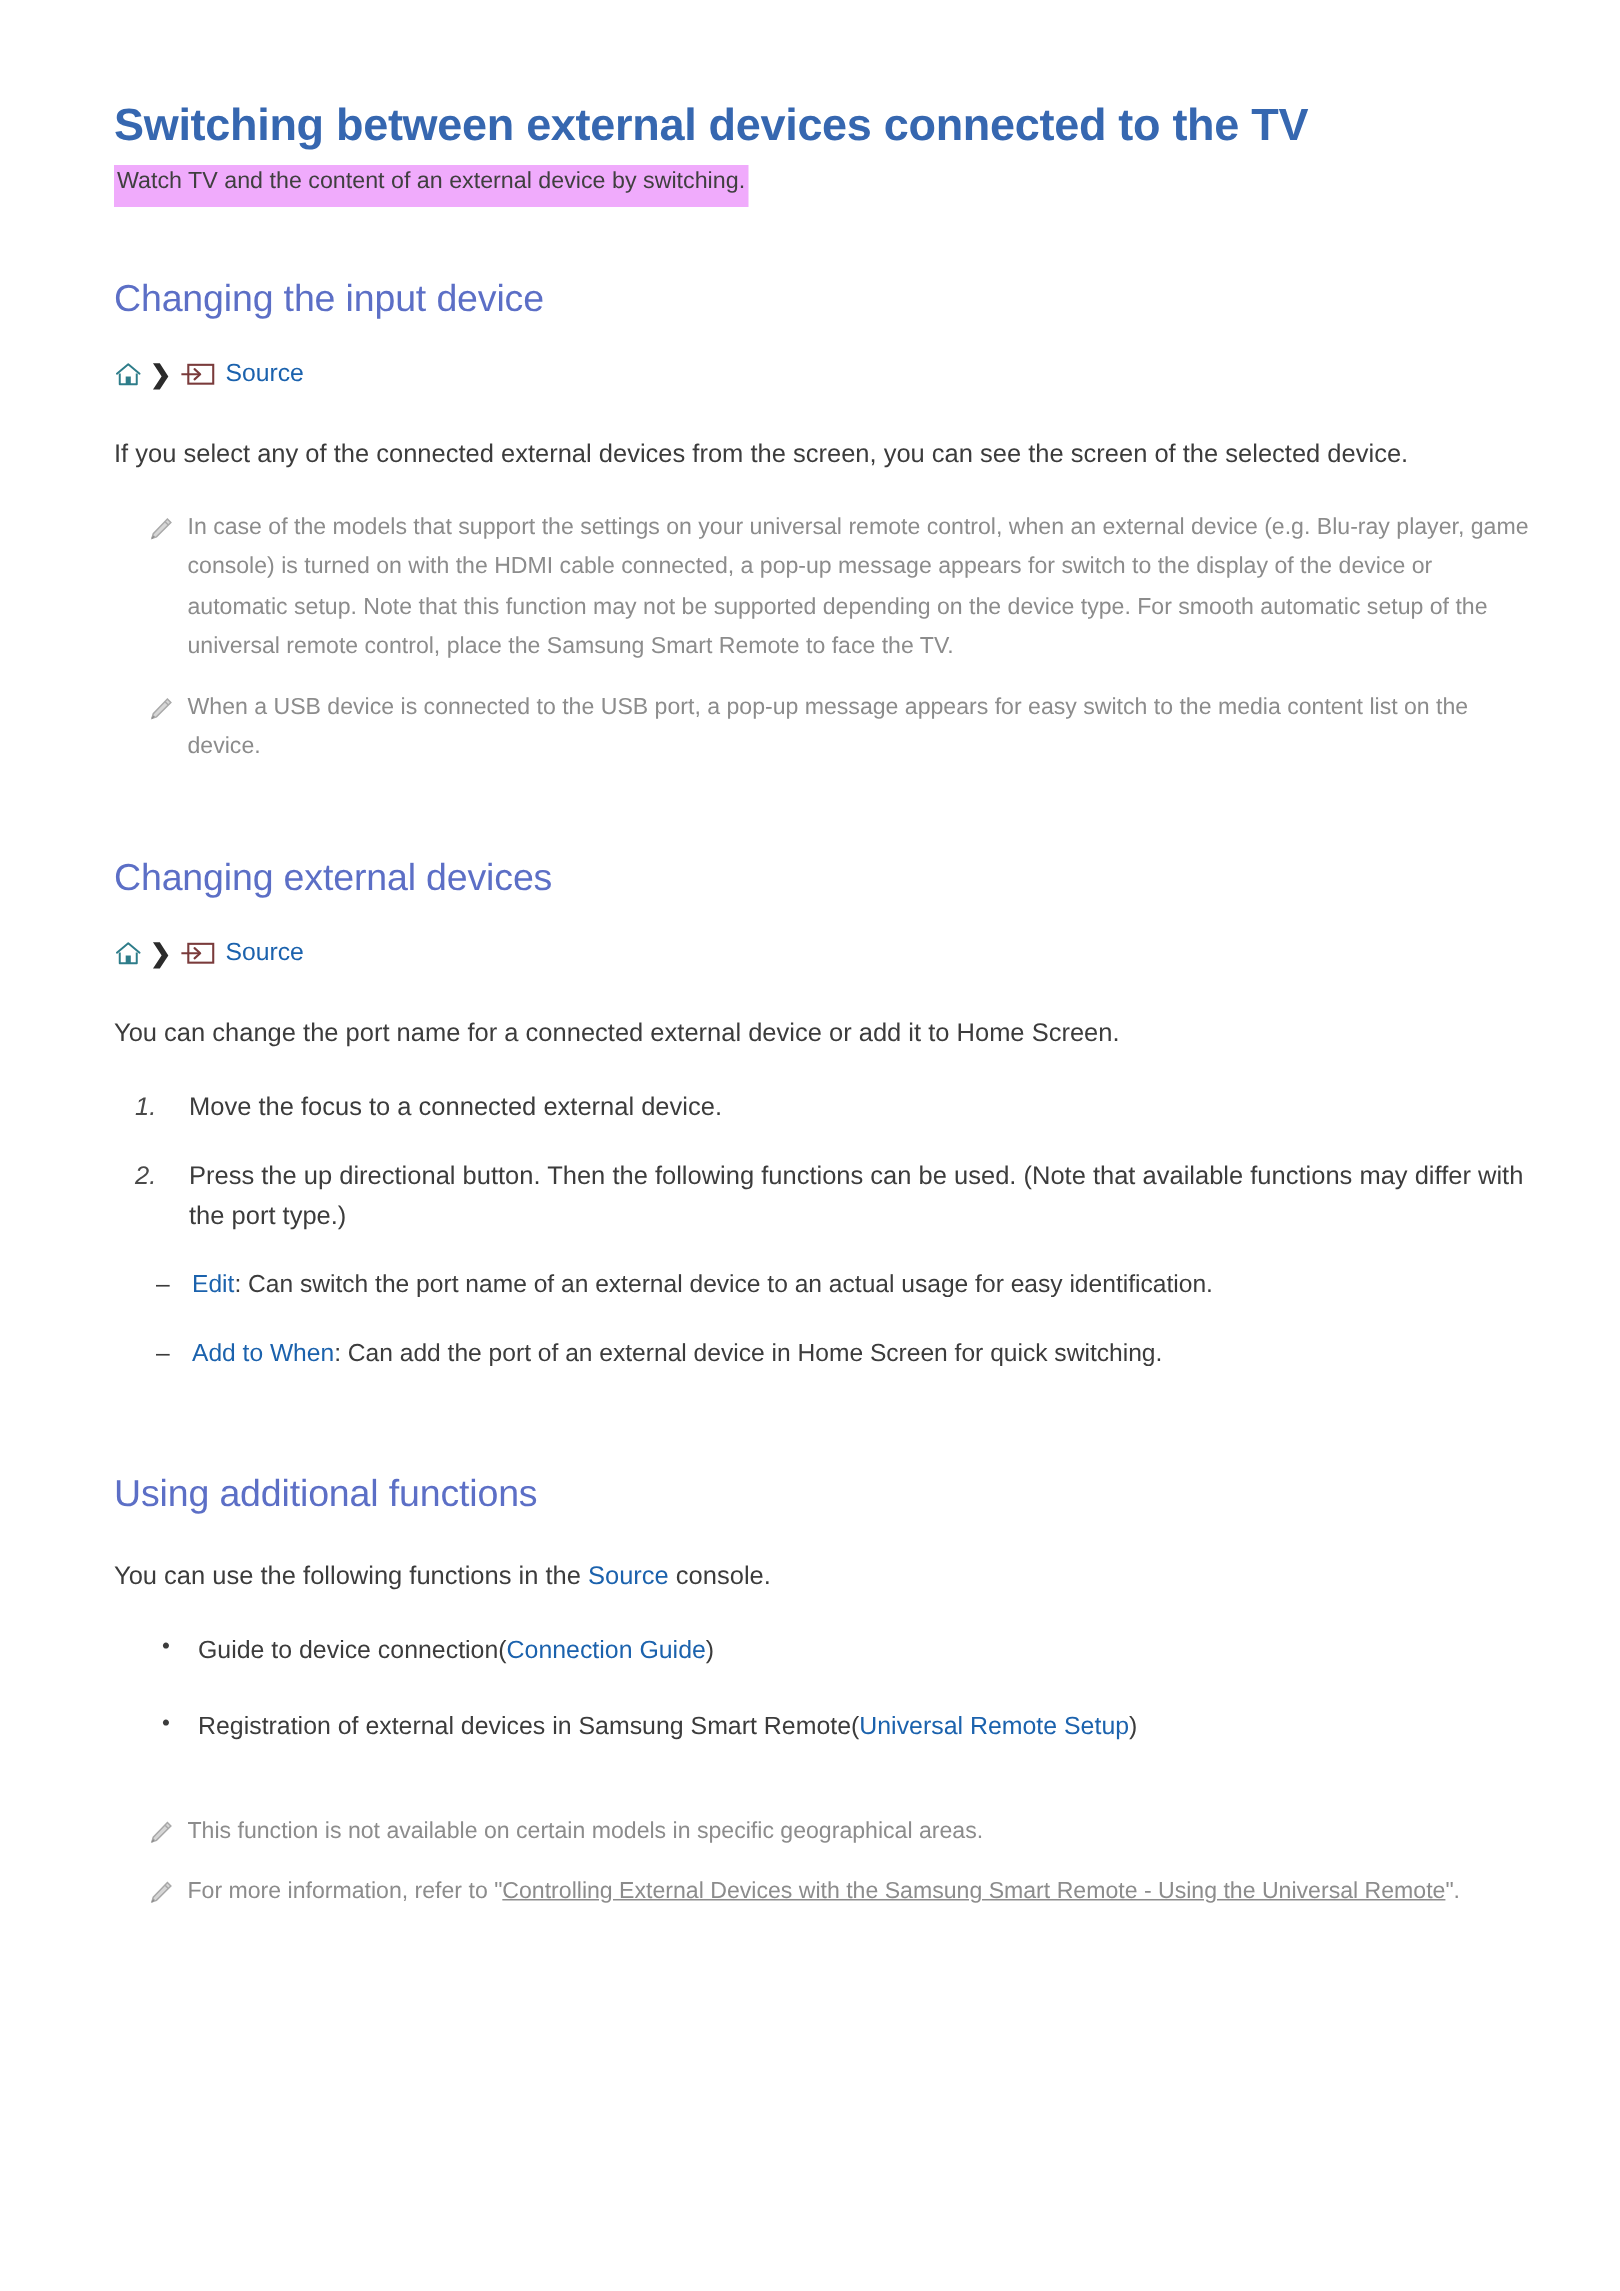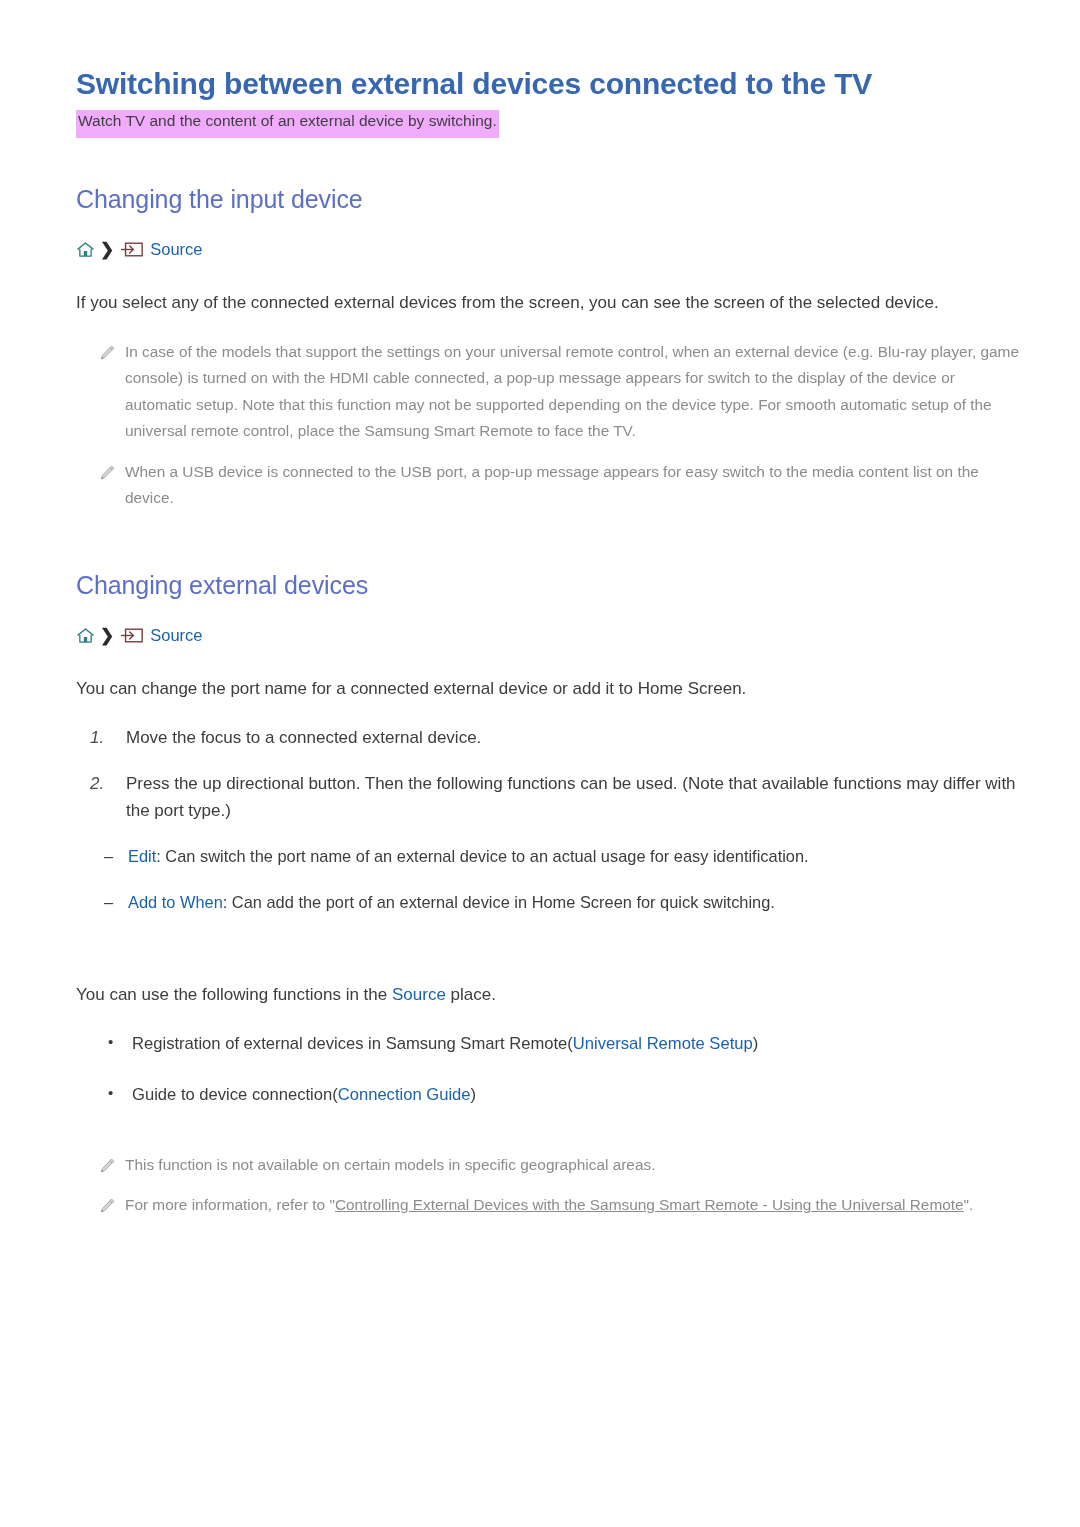--- a/index.html
+++ b/index.html
@@ -282,26 +282,27 @@
     <li>Press the up directional button. Then the following functions can be used. (Note that available functions may differ with the port type.)</li>
   </ol>
 
   <ul class="dash-list">
     <li><span class="link">Edit</span><span>: Can switch the port name of an external device to an actual usage for easy identification.</span></li>
     <li><span class="link">Add to When</span><span>: Can add the port of an external device in Home Screen for quick switching.</span></li>
   </ul>
 
   <div class="sec-gap-2"></div>
 
-
-  <p class="body-text"><span>You can use the following functions in the </span><span class="link">Source</span><span> place.</span></p>
+  <h2 class="section-heading">Using additional functions</h2>
+
+  <p class="body-text"><span>You can use the following functions in the </span><span class="link">Source</span><span> console.</span></p>
 
   <ul class="bullet-list">
+    <li><span>Guide to device connection(</span><span class="link">Connection Guide</span><span>)</span></li>
     <li><span>Registration of external devices in Samsung Smart Remote(</span><span class="link">Universal Remote Setup</span><span>)</span></li>
-    <li><span>Guide to device connection(</span><span class="link">Connection Guide</span><span>)</span></li>
   </ul>
 
   <div class="sec-gap-3"></div>
 
   <div class="note">
     <span class="note-icon">
       <svg viewBox="0 0 18 18" width="18" height="18">
         <path d="M13.6 2.0 L15.9 4.3 L6.3 13.9 L3.3 14.9 L4.2 11.8 Z" fill="#d6d6d6" stroke="#a9a9a9" stroke-width="1"></path>
         <path d="M11.9 3.7 L14.2 6.0" stroke="#a9a9a9" stroke-width="1"></path>
         <path d="M3.3 14.9 L4.9 13.3" stroke="#8f8f8f" stroke-width="1"></path>

